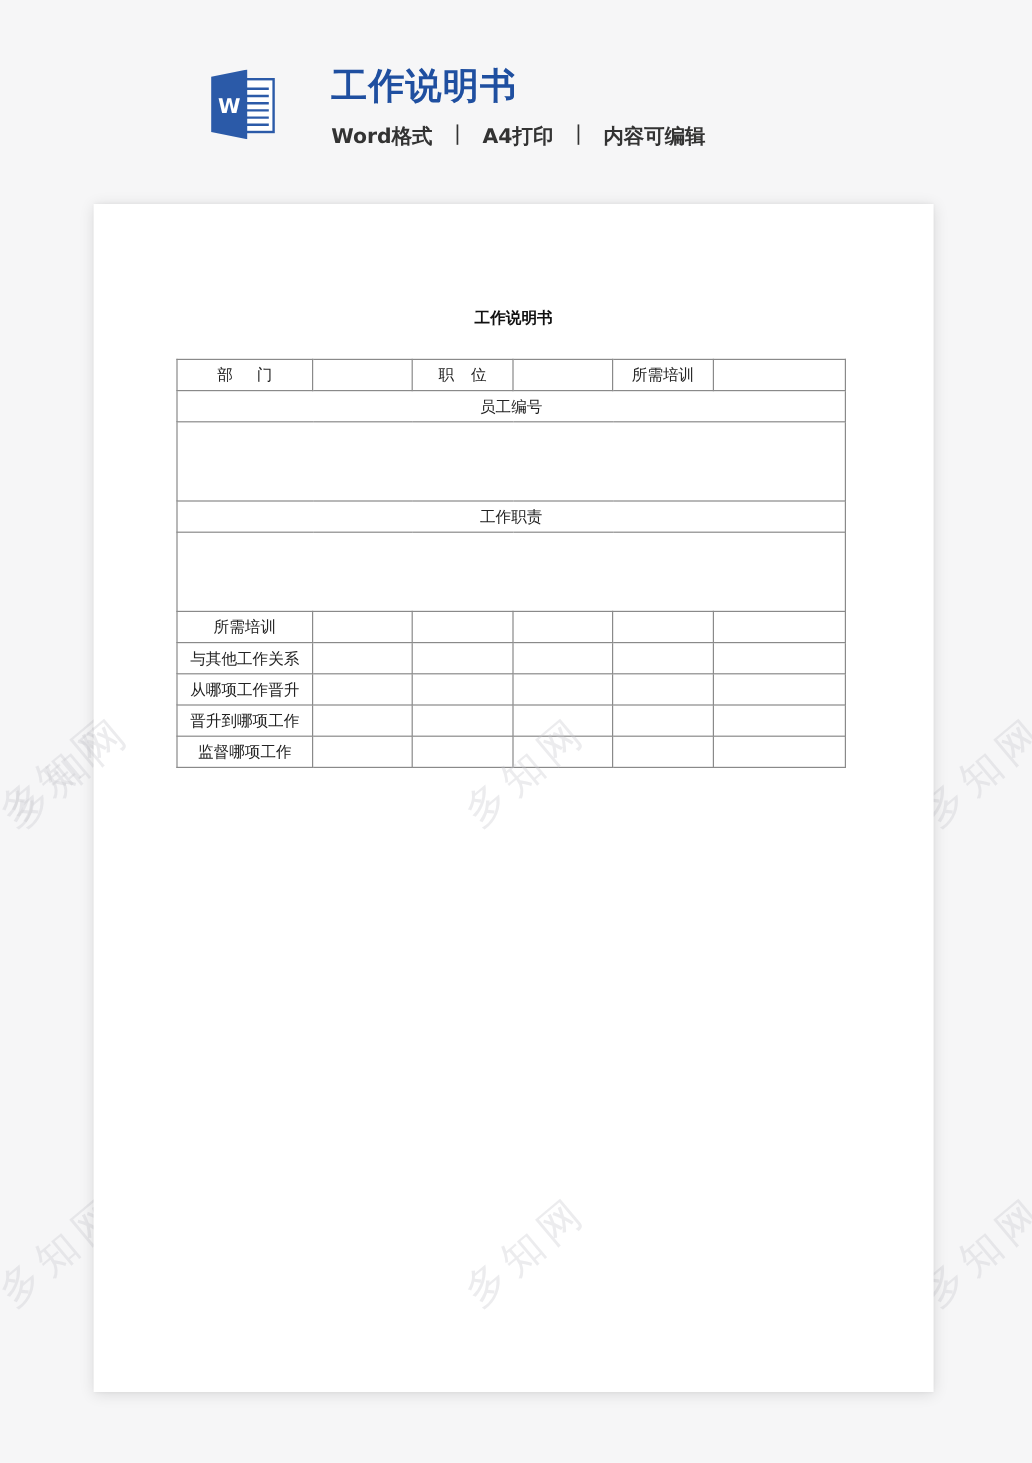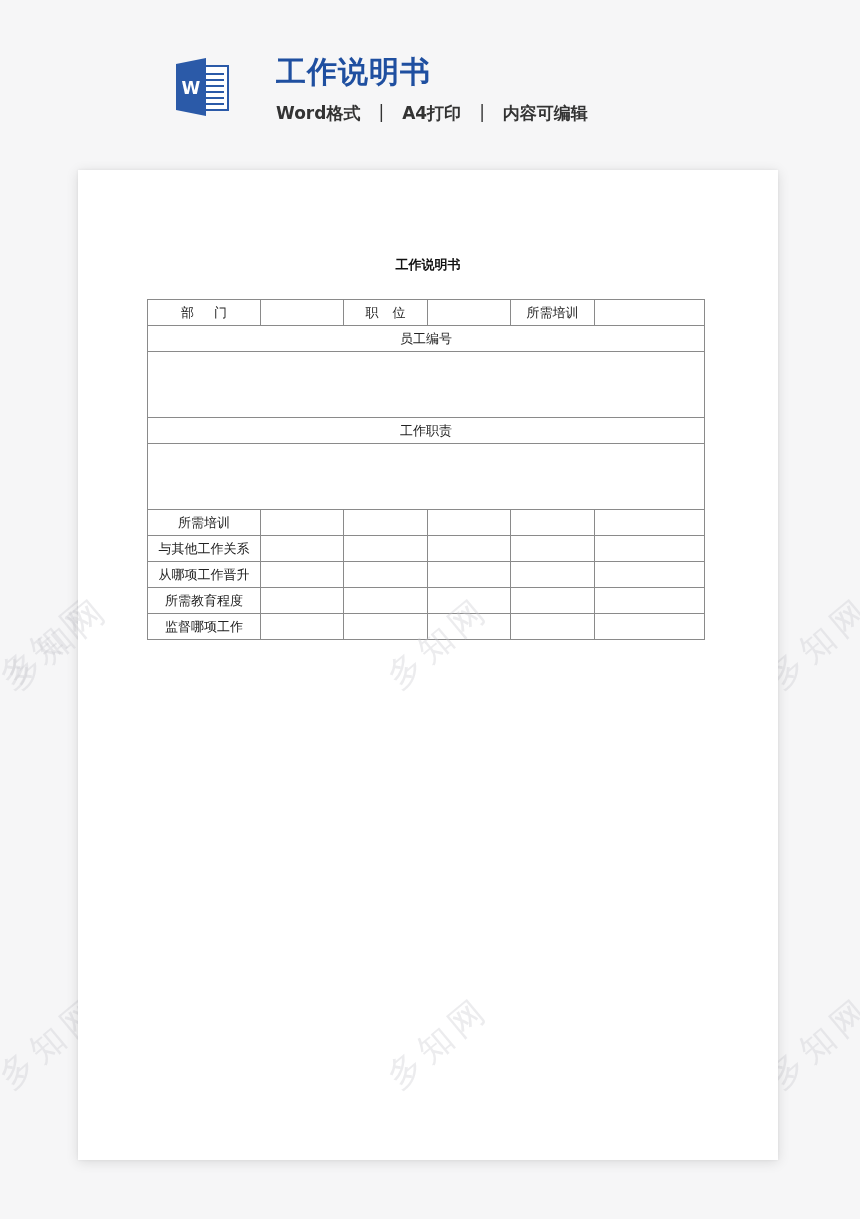--- a/index.html
+++ b/index.html
@@ -136,21 +136,21 @@
     </tr>
     <tr>
       <td>从哪项工作晋升</td>
       <td></td>
       <td></td>
       <td></td>
       <td></td>
       <td></td>
     </tr>
     <tr>
-      <td>所需教育程度</td>
+      <td>晋升到哪项工作</td>
       <td></td>
       <td></td>
       <td></td>
       <td></td>
       <td></td>
     </tr>
     <tr>
       <td>监督哪项工作</td>
       <td></td>
       <td></td>

